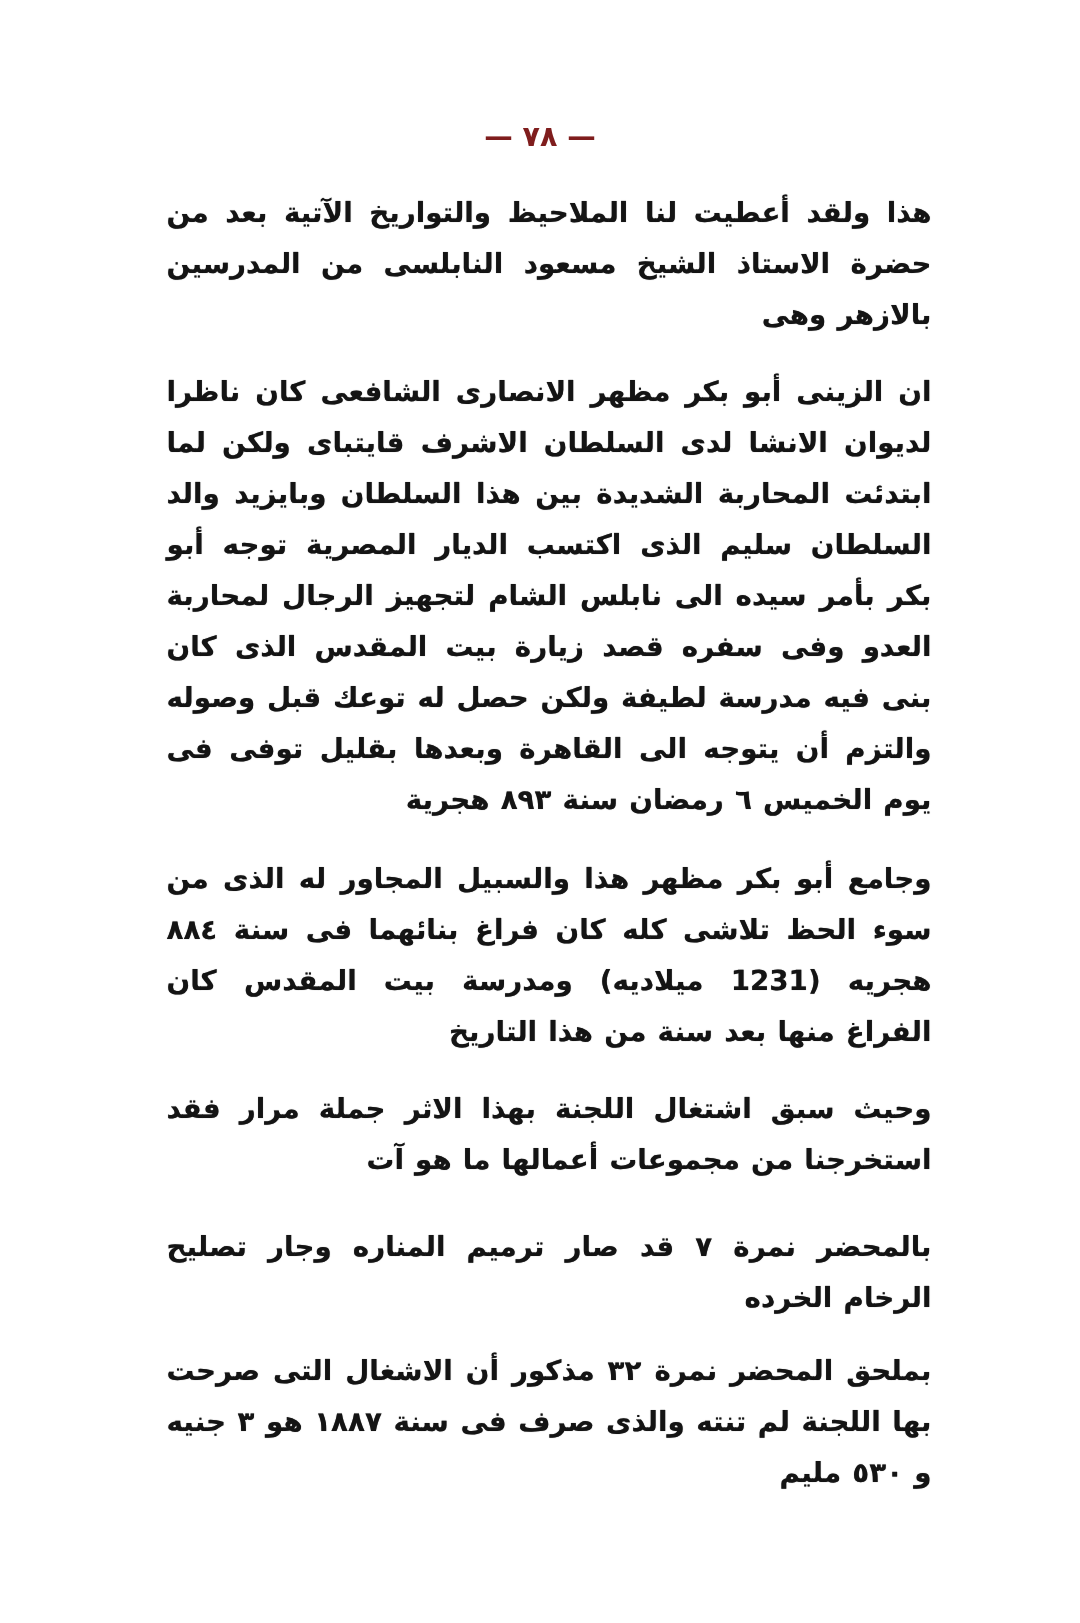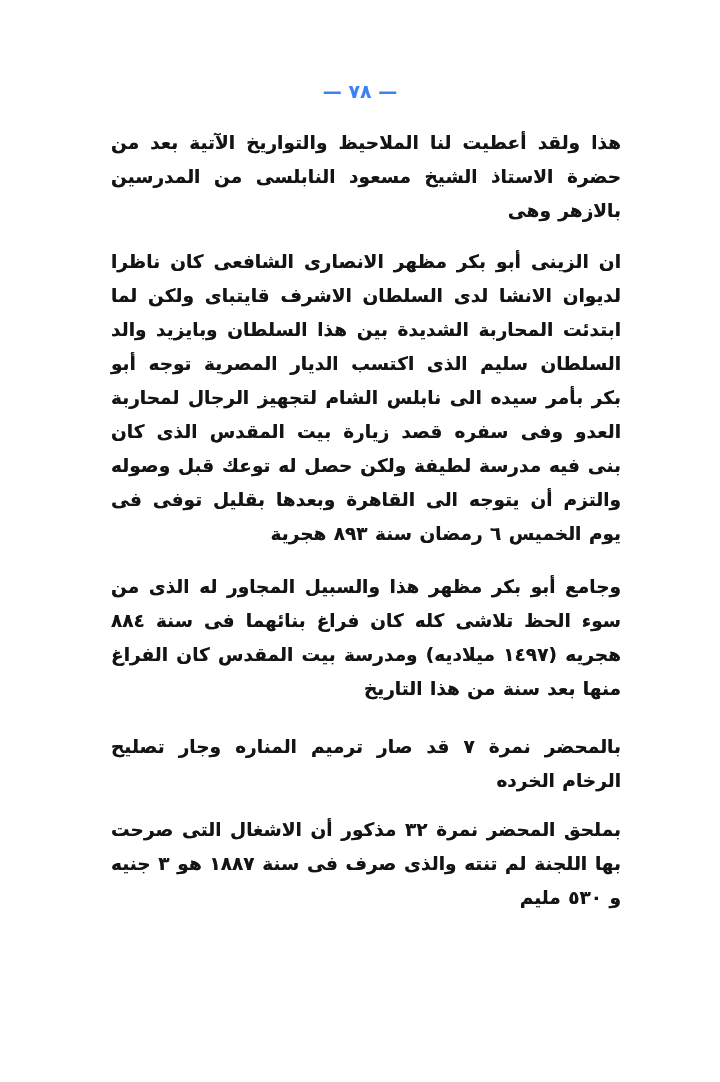--- a/index.html
+++ b/index.html
@@ -19,21 +19,21 @@
     color: #151515;
     direction: rtl;
   }
   .page-number {
     text-align: center;
     font-size: 19px;
     font-weight: 700;
     letter-spacing: 2px;
     padding-top: 80px;
     margin-bottom: 24px;
-    color: #3b82f6;
+    color: #7f1d1d;
   }
   .text-block {
     width: 522px;
     margin: 0 auto;
   }
   .para {
     direction: rtl;
     text-align: justify;
     text-justify: inter-word;
     font-size: 18.5px;
@@ -55,22 +55,23 @@
 <div class="page">
 
   <div class="page-number">— ٧٨ —</div>
 
   <div class="text-block">
 
     <p class="para">هذا ولقد أعطيت لنا الملاحيظ والتواريخ الآتية بعد من حضرة الاستاذ الشيخ مسعود النابلسى من المدرسين بالازهر وهى</p>
 
     <p class="para bio">ان الزينى أبو بكر مظهر الانصارى الشافعى كان ناظرا لديوان الانشا لدى السلطان الاشرف قايتباى ولكن لما ابتدئت المحاربة الشديدة بين هذا السلطان وبايزيد والد السلطان سليم الذى اكتسب الديار المصرية توجه أبو بكر بأمر سيده الى نابلس الشام لتجهيز الرجال لمحاربة العدو وفى سفره قصد زيارة بيت المقدس الذى كان بنى فيه مدرسة لطيفة ولكن حصل له توعك قبل وصوله والتزم أن يتوجه الى القاهرة وبعدها بقليل توفى فى يوم الخميس ٦ رمضان سنة ٨٩٣ هجرية</p>
 
-    <p class="para">وجامع أبو بكر مظهر هذا والسبيل المجاور له الذى من سوء الحظ تلاشى كله كان فراغ بنائهما فى سنة ٨٨٤ هجريه (١٤٩٧ ميلاديه) ومدرسة بيت المقدس كان الفراغ منها بعد سنة من هذا التاريخ</p>
+    <p class="para">وجامع أبو بكر مظهر هذا والسبيل المجاور له الذى من سوء الحظ تلاشى كله كان فراغ بنائهما فى سنة ٨٨٤ هجريه (1231 ميلاديه) ومدرسة بيت المقدس كان الفراغ منها بعد سنة من هذا التاريخ</p>
 
+    <p class="para">وحيث سبق اشتغال اللجنة بهذا الاثر جملة مرار فقد استخرجنا من مجموعات أعمالها ما هو آت</p>
 
     <p class="para minutes-item gap-before">بالمحضر نمرة ٧ قد صار ترميم المناره وجار تصليح الرخام الخرده</p>
 
 
 
     <p class="para minutes-item">بملحق المحضر نمرة ٣٢ مذكور أن الاشغال التى صرحت بها اللجنة لم تنته والذى صرف فى سنة ١٨٨٧ هو ٣ جنيه و ٥٣٠ مليم</p>
 
   </div>
 </div>
 

